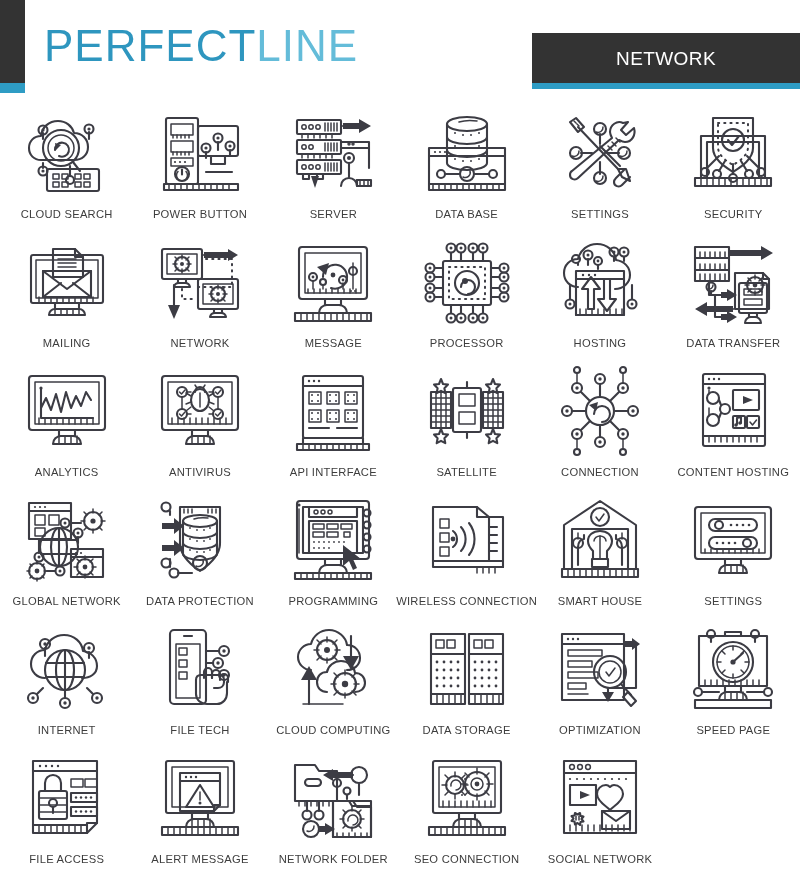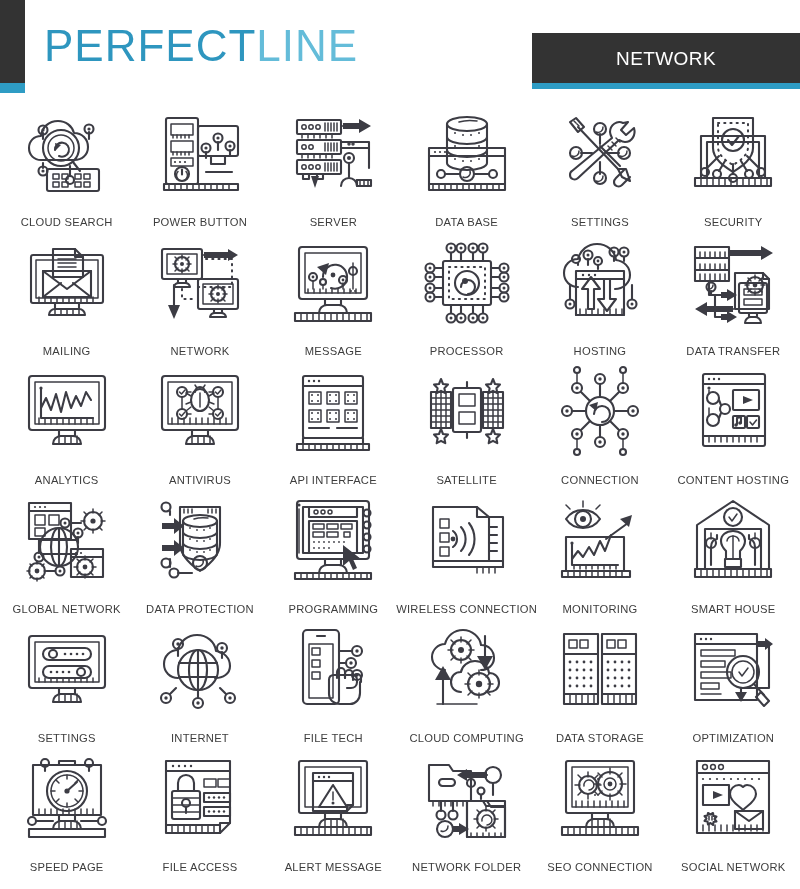--- a/index.html
+++ b/index.html
@@ -82,21 +82,21 @@
     justify-content:flex-start;
     padding-top:6px;
     box-sizing:border-box;
   }
   .ico{
     width:104px;height:94px;
     display:block;
   }
   .ico svg{display:block;width:104px;height:94px;}
   .cap{
-    margin-top:16px;
+    margin-top:8px;
     font-size:11.2px;
     letter-spacing:.25px;
     color:#3d3d3d;
     text-align:center;
     white-space:nowrap;
     font-weight:400;
   }
   
   svg .s{
     fill:none;
@@ -863,40 +863,20 @@
         <path class="s" d="M74 24h14v50H30"></path>
         <path class="s" d="M74 34h8M74 42h8M74 50h8M74 58h8"></path>
         <path class="s" d="M56 68h32M56 74h32"></path>
         <path class="s" d="M18 68v6h70"></path>
         <path class="th" d="M62 74v6M68 74v6M74 74v6M80 74v6"></path>
       </svg>
     </div>
     <div class="cap">WIRELESS CONNECTION</div>
   </div>
 
-  <div class="cell">
-    <div class="ico">
-      <svg viewBox="0 0 104 94">
-        <path class="s" d="M18 26c8-12 26-12 34 0-8 12-26 12-34 0z"></path>
-        <circle class="s" cx="35" cy="26" r="8"></circle>
-        <circle class="dot" cx="35" cy="26" r="3"></circle>
-        <path class="th" d="M35 14V8M22 16l-4-4M48 16l4-4"></path>
-        <path class="s" d="M18 44h58v34H18z"></path>
-        <path class="s" d="M24 50v22h46"></path>
-        <path class="s" d="M24 66l6-8 5 6 6-10 5 8 6-14 5 10 6-16"></path>
-        <path class="s" d="M58 46l22-16"></path>
-        <path class="sf" d="M72 26l12-4-3 12z"></path>
-        <path class="th" d="M26 72v4M32 72v4M38 72v4M44 72v4M50 72v4M56 72v4M62 72v4M68 72v4"></path>
-        <circle class="dot" cx="24" cy="50" r="1.6"></circle>
-        <path class="s" d="M14 78h68v6H14z"></path>
-        <path class="th" d="M20 78v6M26 78v6M32 78v6M38 78v6M44 78v6M50 78v6M56 78v6M62 78v6M68 78v6M74 78v6"></path>
-      </svg>
-    </div>
-    <div class="cap">MONITORING</div>
-  </div>
 
   <div class="cell">
     <div class="ico">
       <svg viewBox="0 0 104 94">
         <path class="s" d="M52 8L16 32v44h72V32z"></path>
         <path class="s" d="M24 36h56v40H24z"></path>
         <circle class="s" cx="52" cy="24" r="9"></circle>
         <path class="th" d="M48 24l3 4 5-7"></path>
         <path class="s" d="M40 48c0-6 5-10 12-10s12 4 12 10c0 5-3 8-5 10v8h-14v-8c-2-2-5-5-5-10z"></path>
         <path class="th" d="M46 48c0-3 3-5 6-5M58 48c0-3-3-5-6-5"></path>

